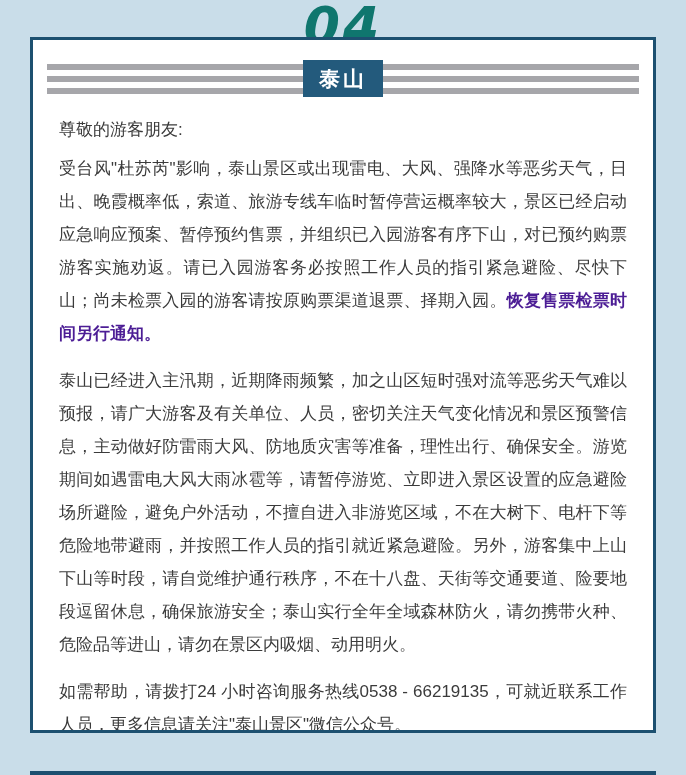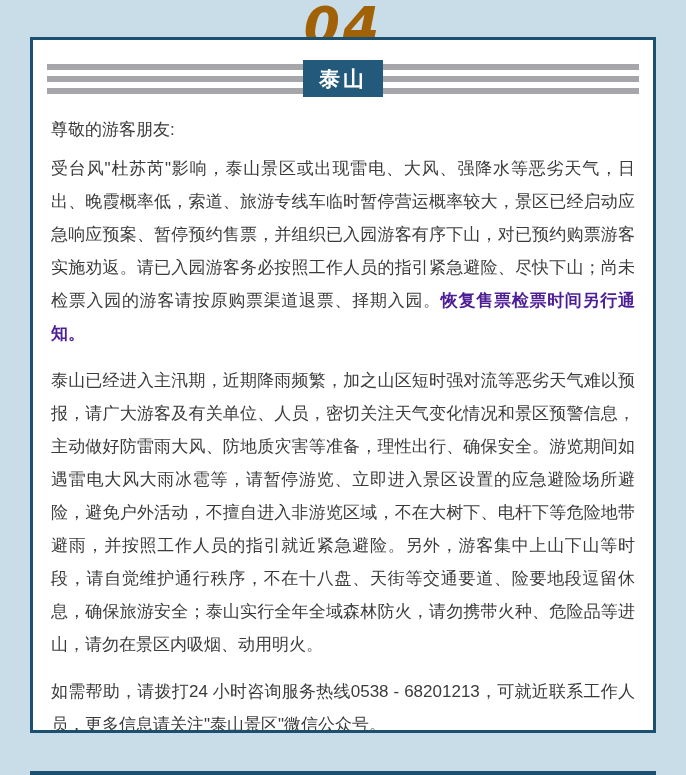--- a/index.html
+++ b/index.html
@@ -11,21 +11,21 @@
     font-family: "Liberation Sans", sans-serif;
   }
   .watermark {
     position: absolute;
     top: 0; left: 0; right: 0;
     text-align: center;
     font-family: "DejaVu Sans", sans-serif;
     font-size: 52px;
     font-weight: bold;
     font-style: italic;
-    color: #a16207;
+    color: #0f766e;
     letter-spacing: 3px;
     z-index: 0;
     line-height: 52px;
   }
   .card {
     position: absolute;
     left: 30px; top: 37px;
     width: 626px; height: 696px;
     box-sizing: border-box;
     background: #ffffff;
@@ -63,21 +63,21 @@
     letter-spacing: 3px;
   }
   .body-text {
     margin: 0 14px;
     padding-top: 16px;
     color: #3b3b3b;
     font-size: 17px;
     line-height: 33px;
     text-align: justify;
   }
-  .body-text p { margin: 0 4px 14px; }
+  .body-text p { margin: 0 12px 14px; }
   .body-text p.greeting { margin-bottom: 6px; text-align: left; }
   .highlight { color: #4c1d95; font-weight: bold; }
   .signature {
     text-align: right;
     margin-top: 8px;
   }
   .signature p { margin: 0; }
   .next-card-edge {
     position: absolute;
     left: 30px; bottom: 0;
@@ -103,21 +103,21 @@
     </div>
   </div>
 
   <div class="body-text">
     <p class="greeting">尊敬的游客朋友:</p>
 
     <p><span>受台风"杜苏芮"影响，泰山景区或出现雷电、大风、强降水等恶劣天气，日出、晚霞概率低，索道、旅游专线车临时暂停营运概率较大，景区已经启动应急响应预案、暂停预约售票，并组织已入园游客有序下山，对已预约购票游客实施劝返。请已入园游客务必按照工作人员的指引紧急避险、尽快下山；尚未检票入园的游客请按原购票渠道退票、择期入园。</span><span class="highlight">恢复售票检票时间另行通知。</span></p>
 
     <p>泰山已经进入主汛期，近期降雨频繁，加之山区短时强对流等恶劣天气难以预报，请广大游客及有关单位、人员，密切关注天气变化情况和景区预警信息，主动做好防雷雨大风、防地质灾害等准备，理性出行、确保安全。游览期间如遇雷电大风大雨冰雹等，请暂停游览、立即进入景区设置的应急避险场所避险，避免户外活动，不擅自进入非游览区域，不在大树下、电杆下等危险地带避雨，并按照工作人员的指引就近紧急避险。另外，游客集中上山下山等时段，请自觉维护通行秩序，不在十八盘、天街等交通要道、险要地段逗留休息，确保旅游安全；泰山实行全年全域森林防火，请勿携带火种、危险品等进山，请勿在景区内吸烟、动用明火。</p>
 
-    <p>如需帮助，请拨打24 小时咨询服务热线0538 - 68201213，可就近联系工作人员，更多信息请关注"泰山景区"微信公众号。</p>
+    <p>如需帮助，请拨打24 小时咨询服务热线0538 - 66219135，可就近联系工作人员，更多信息请关注"泰山景区"微信公众号。</p>
 
     <div class="signature">
       <p>泰山景区管委会</p>
 
     </div>
   </div>
 </div>
 
 <div class="next-card-edge"></div>
 

